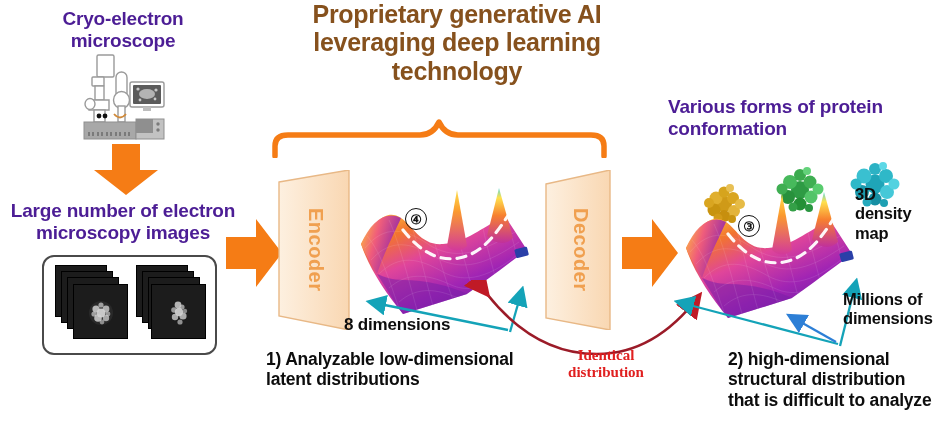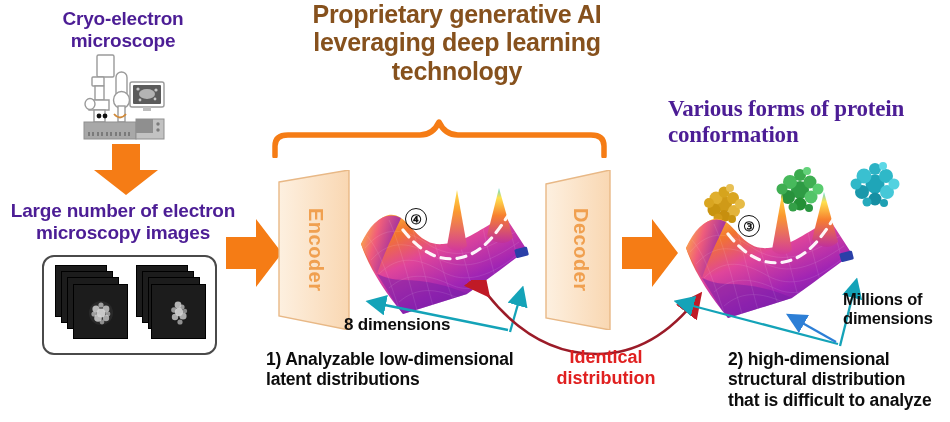--- a/index.html
+++ b/index.html
@@ -318,26 +318,26 @@
       <marker id="rArrowL" markerWidth="10" markerHeight="10" refX="8" refY="5" orient="auto">
         <path d="M0,0 L10,5 L0,10 Z" fill="#c01a26"></path>
       </marker>
       <marker id="rArrowR" markerWidth="10" markerHeight="10" refX="8" refY="5" orient="auto">
         <path d="M0,0 L10,5 L0,10 Z" fill="#c01a26"></path>
       </marker>
     </defs>
     <path d="M32,14 C70,62 110,74 142,74 C176,74 212,58 244,16" fill="none" stroke="#9b1b28" stroke-width="2.6" marker-start="url(#rArrowL)" marker-end="url(#rArrowR)"></path>
   </svg>
 
-  <div class="abs redlbl" style="left:536px; top:347px; width:140px; font-size:18px;">
+  <div class="abs redlbl" style="left:536px; top:347px; width:140px; font-size:15px;font-family:Liberation Serif, serif;">
     <div>Identical</div>
     <div>distribution</div>
   </div>
 
-  <div class="abs hd" style="left:668px; top:96px; width:280px; font-size:23px; text-align:left;font-family:Liberation Serif, serif;">
+  <div class="abs hd" style="left:668px; top:96px; width:280px; font-size:19px; text-align:left;">
     <div>Various forms of protein</div>
     <div>conformation</div>
   </div>
 
   <svg class="abs" style="left:700px; top:182px;" width="50" height="46" viewBox="0 0 50 46">
     <g>
       <circle cx="24" cy="22" r="8" fill="#cf9a18"></circle>
       <circle cx="16" cy="16" r="6.5" fill="#e0af2e"></circle>
       <circle cx="33" cy="16" r="6" fill="#d9a520"></circle>
       <circle cx="14" cy="28" r="6.5" fill="#c8930f"></circle>
@@ -417,20 +417,25 @@
               display:flex; align-items:center; justify-content:center;">
     <span style="font-size:13px;">③</span>
   </div>
 
   <svg class="abs" style="left:670px; top:272px;" width="200" height="90" viewBox="0 0 200 90">
     <path d="M168,72 L8,30" stroke="#14a3b8" stroke-width="2.3" fill="none" marker-end="url(#tArrow)"></path>
     <path d="M170,74 L186,10" stroke="#14a3b8" stroke-width="2.3" fill="none" marker-end="url(#tArrow)"></path>
     <path d="M166,70 L120,44" stroke="#2d7fd6" stroke-width="2.3" fill="none" marker-end="url(#tArrow2)"></path>
   </svg>
 
+  <div class="abs smlbl" style="left:855px; top:185px; width:90px; font-size:16.5px;">
+    <div>3D</div>
+    <div>density</div>
+    <div>map</div>
+  </div>
 
   <div class="abs smlbl" style="left:843px; top:290px; width:110px; font-size:16.5px;">
     <div>Millions of</div>
     <div>dimensions</div>
   </div>
 
   <div class="abs capt" style="left:728px; top:349px; width:256px; font-size:17.5px;">
     <div>2) high-dimensional</div>
     <div>structural distribution</div>
     <div>that is difficult to analyze</div>

